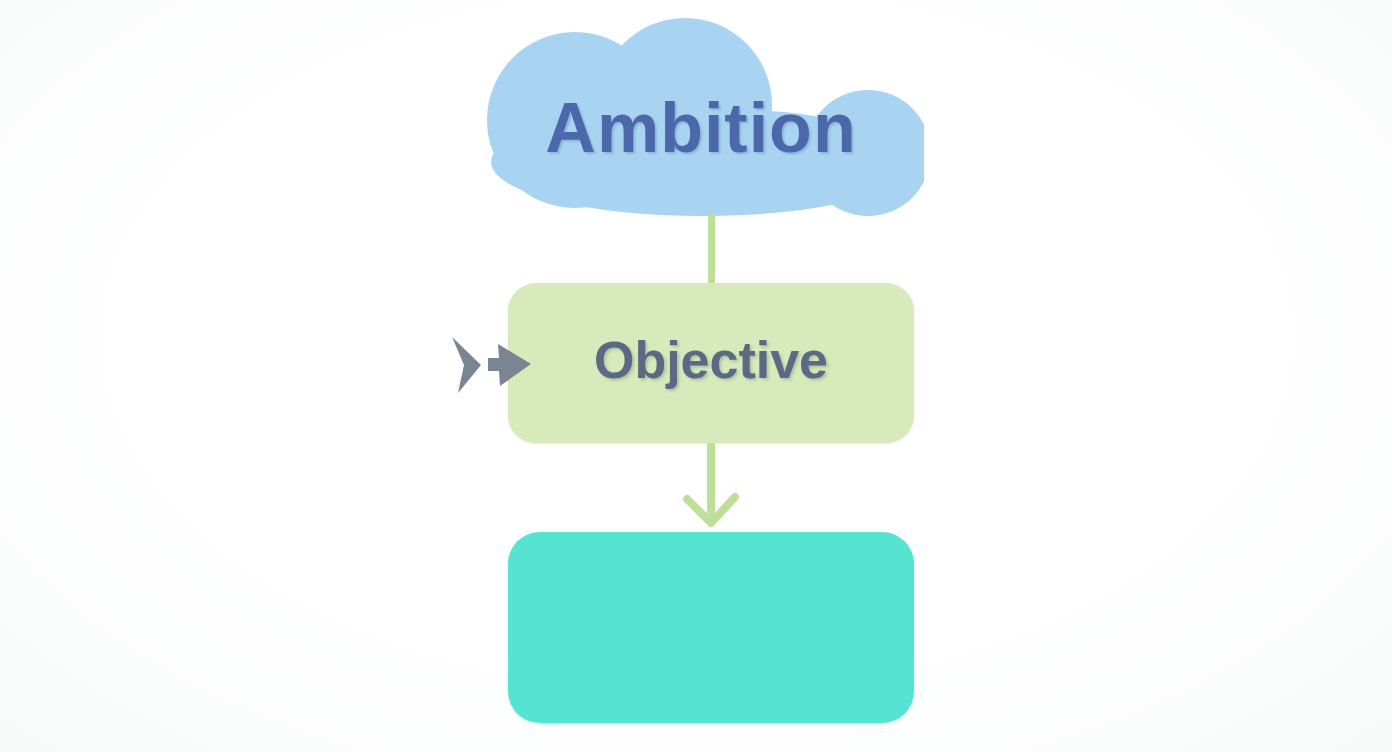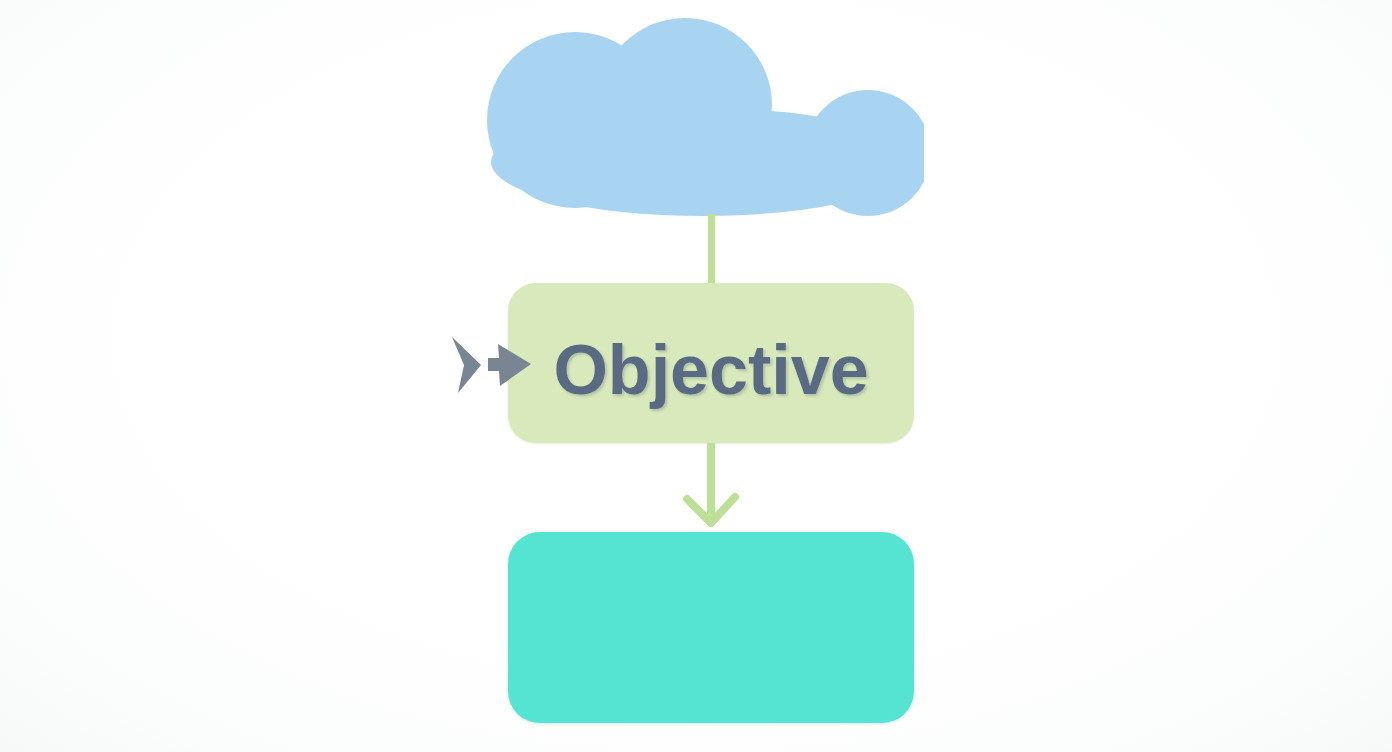--- a/index.html
+++ b/index.html
@@ -63,21 +63,21 @@
     top: 283px;
     width: 406px;
     height: 160px;
     border-radius: 28px;
     box-shadow: 0 1px 2px rgba(150, 175, 110, 0.25);
   }
   .objective-label {
     left: 508px;
     top: 330px;
     width: 406px;
-    font-size: 70px;
+    font-size: 52px;
     text-shadow: 2px 2px 3px rgba(75, 90, 115, 0.28);
   }
 
   
   .input-arrow-svg {
     position: absolute;
     left: 449px;
     top: 332px;
     width: 85px;
     height: 64px;
@@ -109,20 +109,21 @@
 <div class="canvas">
 
   <svg class="cloud-svg" viewBox="0 0 446 214">
     <g fill="#A9D4F1">
       <circle cx="97" cy="114" r="88"></circle>
       <circle cx="207" cy="99" r="87"></circle>
       <circle cx="390" cy="147" r="63"></circle>
       <ellipse cx="225" cy="156" rx="212" ry="54"></ellipse>
     </g>
   </svg>
+  <div class="node-label ambition-label" style="color: rgb(76, 104, 171);">Ambition</div>
 
   <div class="connector-line-1" style="background: rgb(190, 223, 152);"></div>
 
   <div class="objective-box" style="background: rgb(216, 234, 187);"></div>
   <div class="node-label objective-label" style="color: rgb(90, 106, 130);">Objective</div>
 
   <svg class="input-arrow-svg" viewBox="0 0 85 64">
     <g fill="#7A8594">
       <polygon points="3,5 32,33 9,61 15,33"></polygon>
       <path d="M49,12 L82,32 L51,54 L50,39 L39,39 L39,26 L50,26 Z"></path>

